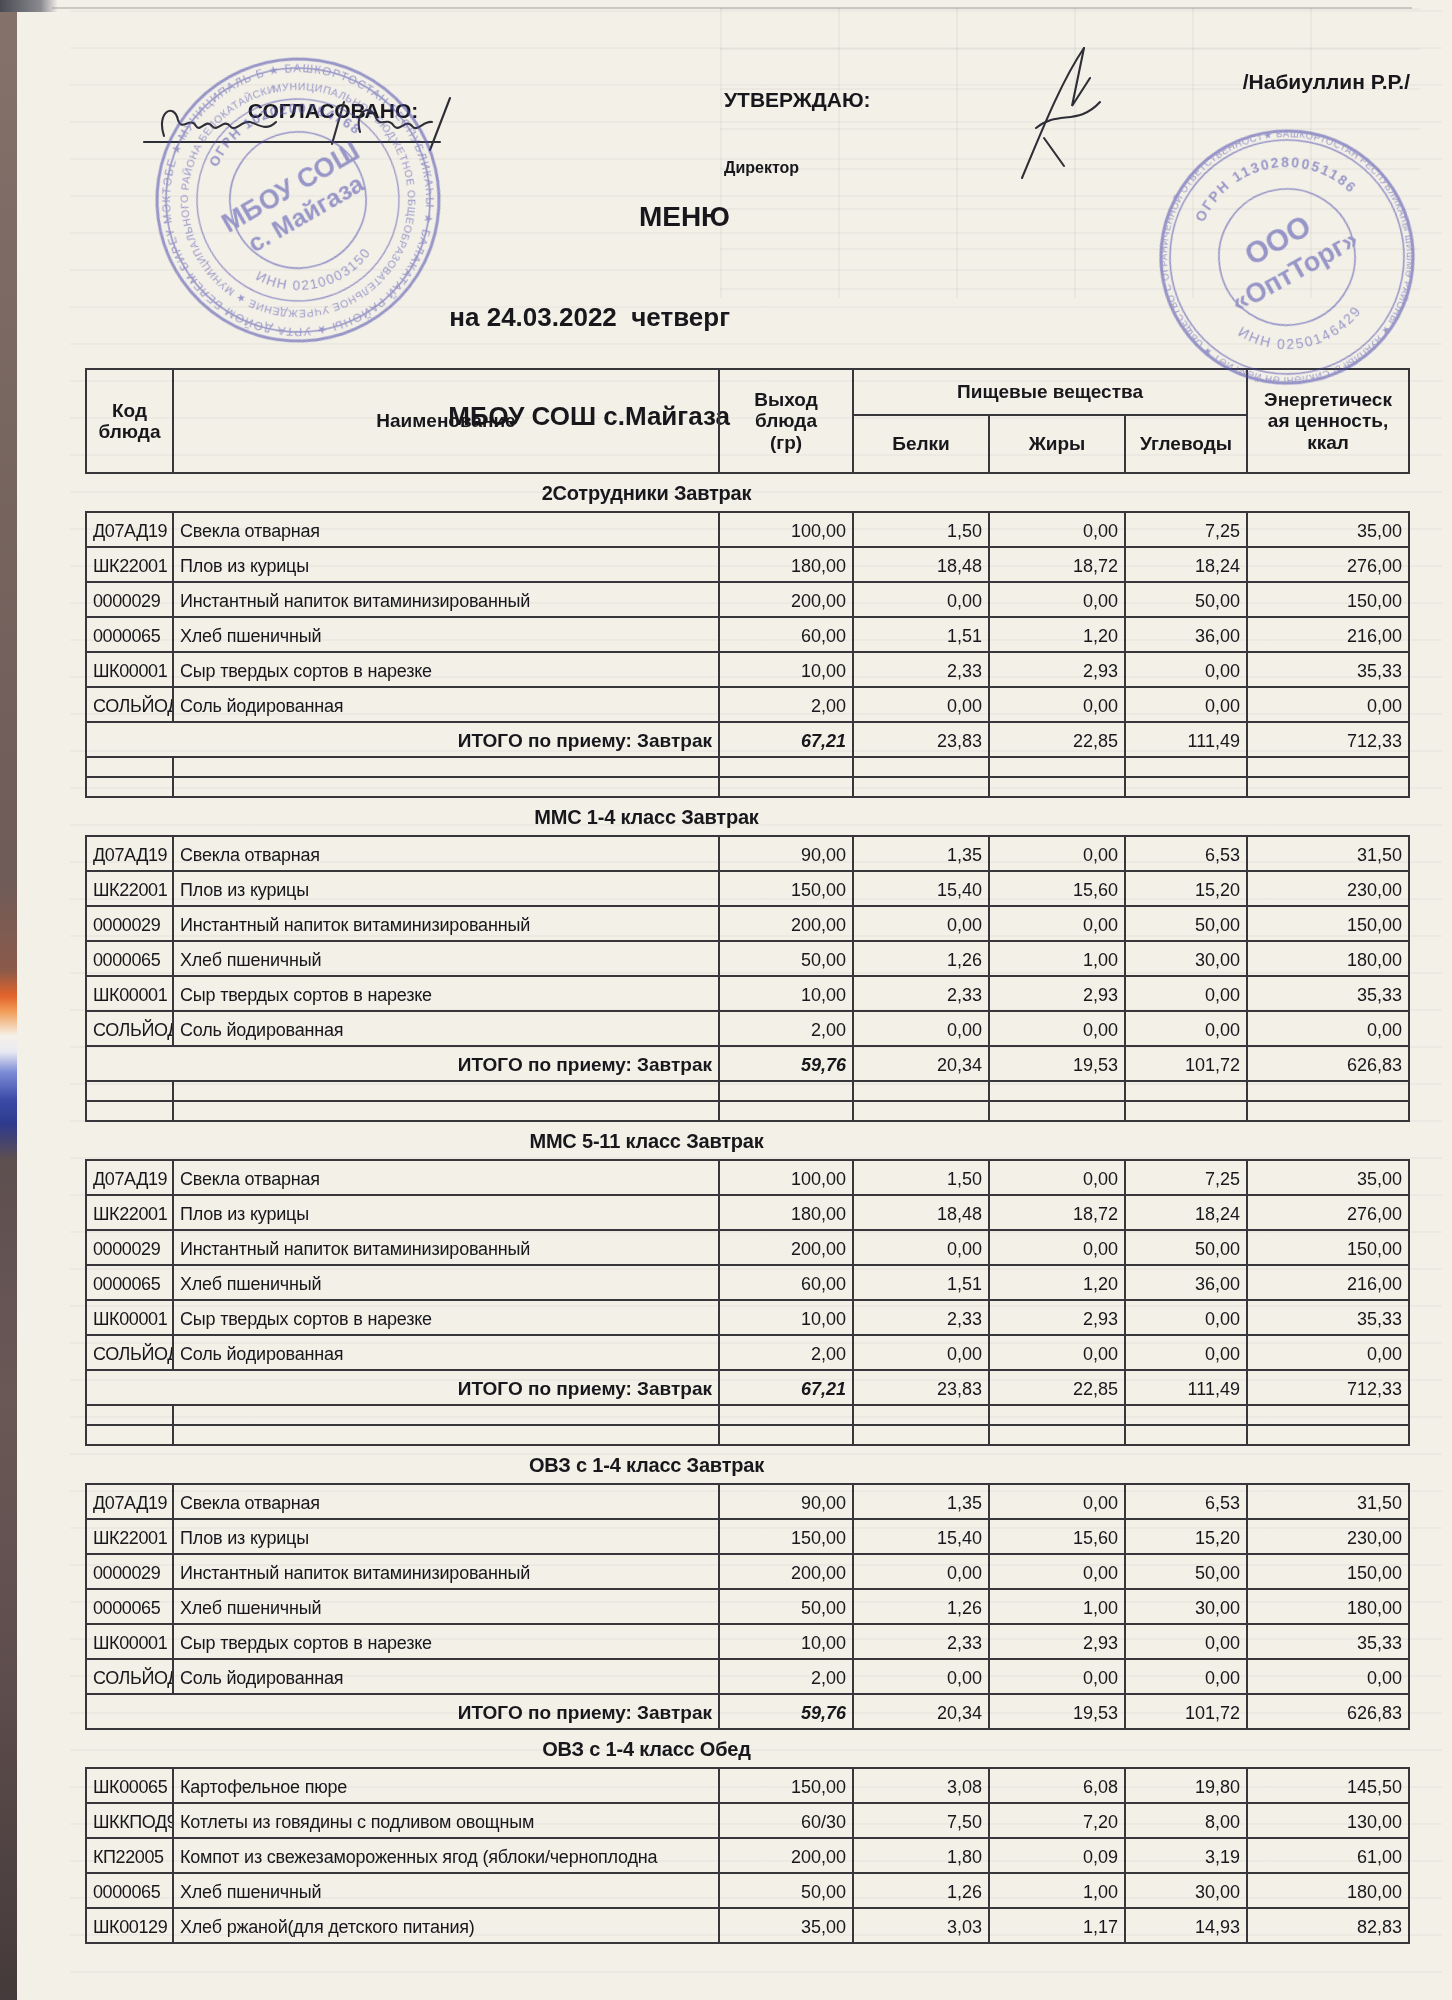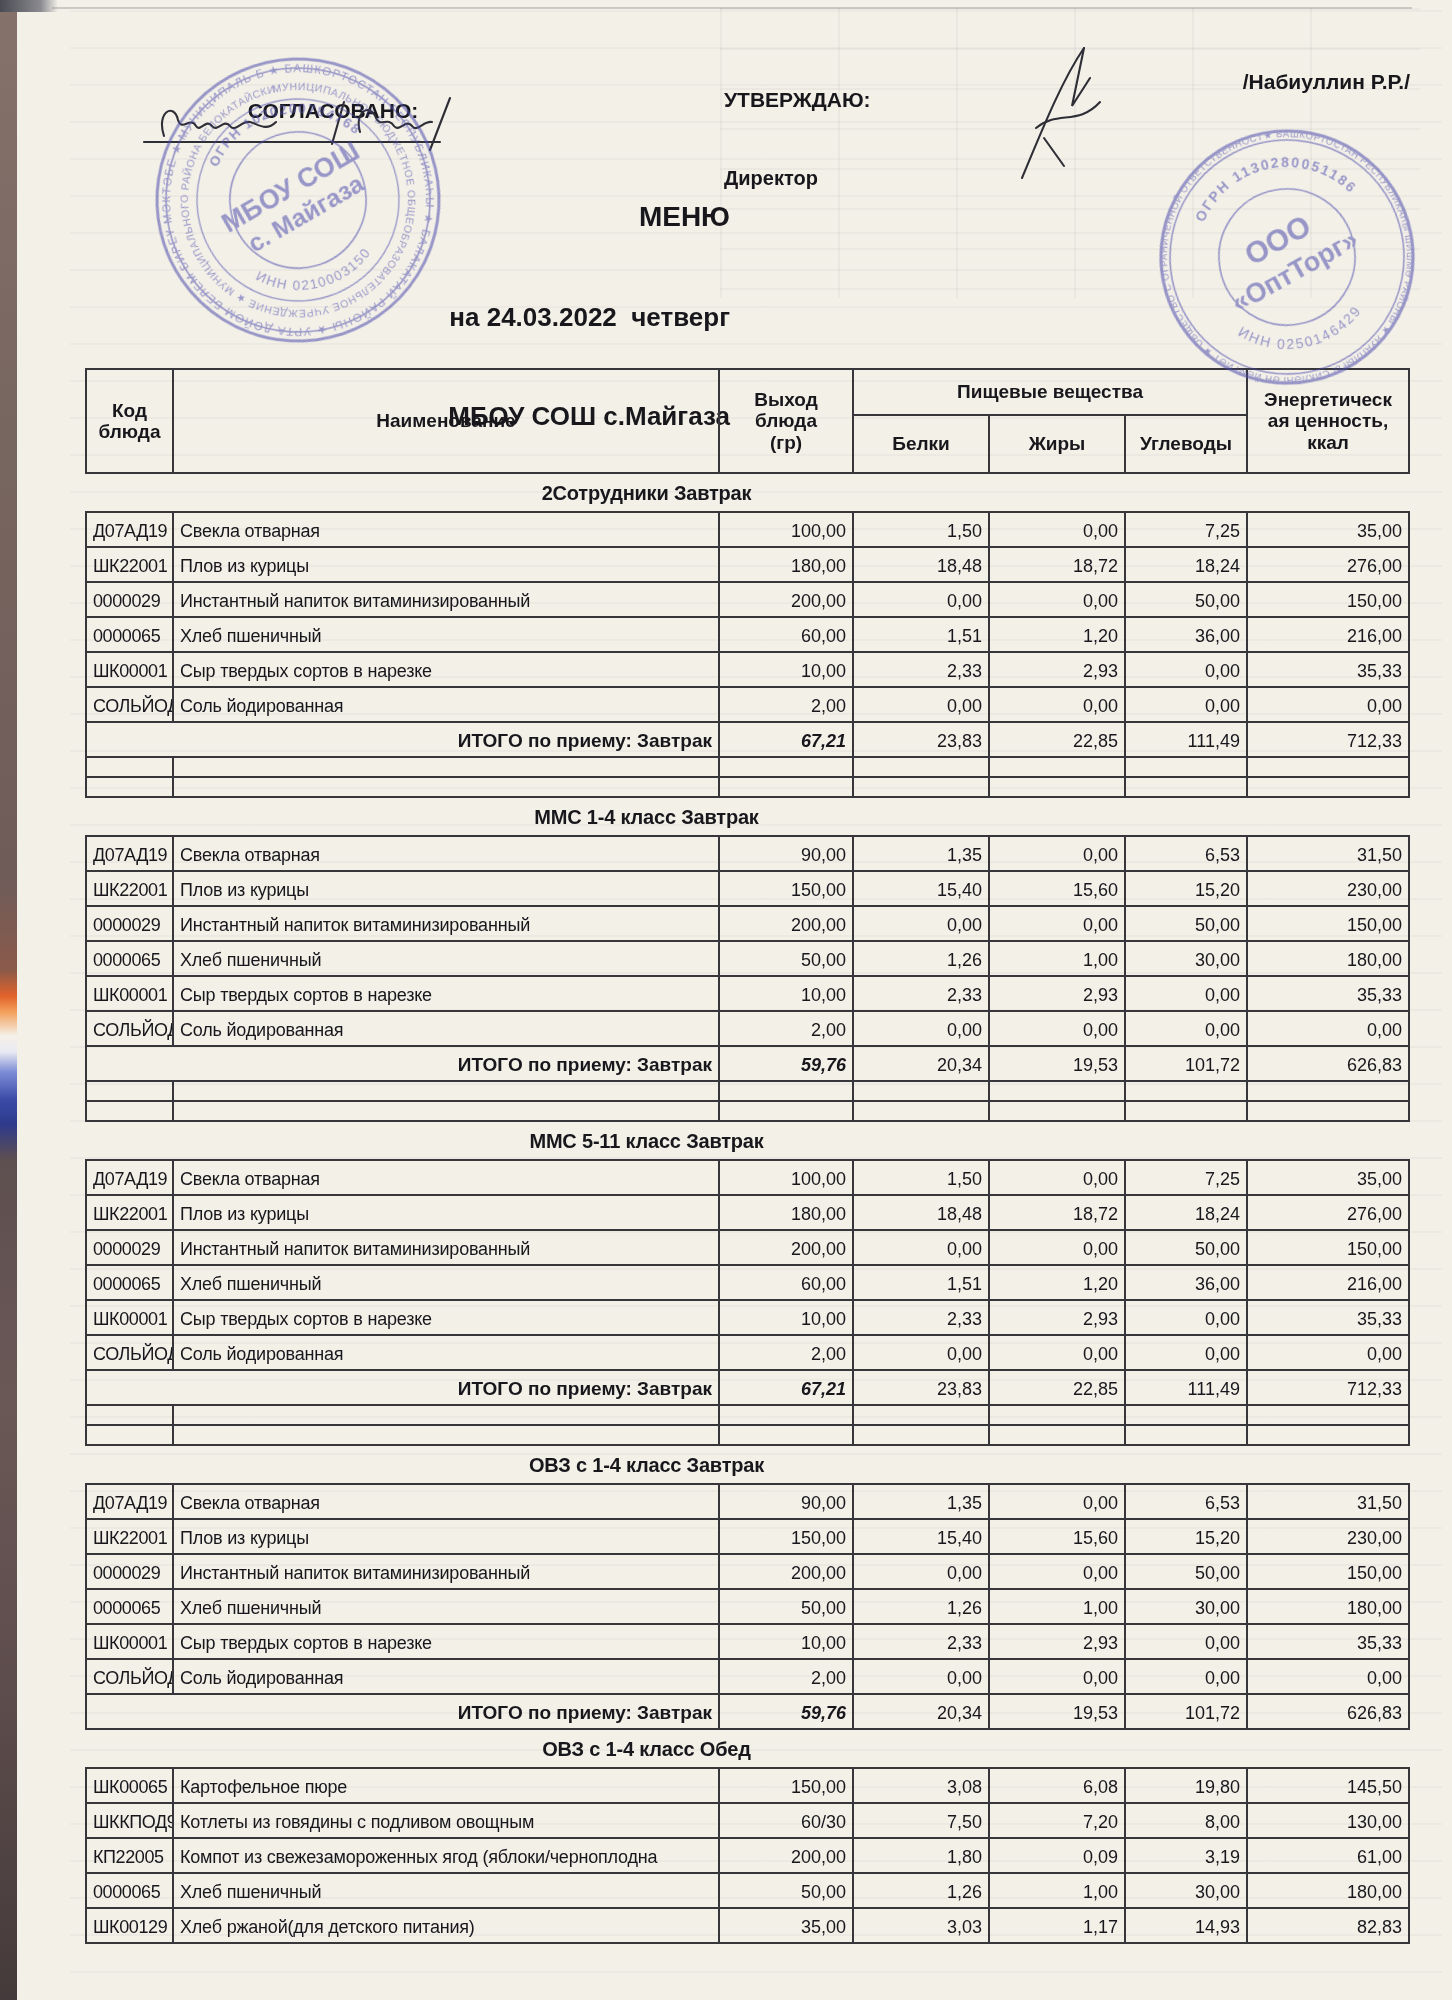--- a/index.html
+++ b/index.html
@@ -16,21 +16,21 @@
   .bleed{position:absolute;left:70px;right:10px;top:10px;bottom:8px;pointer-events:none;z-index:1;
     background:repeating-linear-gradient(180deg,rgba(120,120,128,.05) 0 2px,transparent 2px 37px);filter:blur(.7px);}
   .bleed2{position:absolute;left:720px;top:8px;width:700px;height:290px;pointer-events:none;z-index:1;
     background:repeating-linear-gradient(90deg,rgba(120,120,128,.07) 0 2px,transparent 2px 118px),
                repeating-linear-gradient(180deg,rgba(120,120,128,.06) 0 2px,transparent 2px 40px);filter:blur(.6px);}
   
   .hdr{position:absolute;z-index:2;font-weight:700;white-space:pre-wrap;}
   .agreed{left:118px;top:40px;width:430px;text-align:center;font-size:21px;line-height:1.35;}
   .agreed .role{font-size:19px;}
   .approve{left:724px;top:42px;width:260px;font-size:21px;line-height:1.1;}
-  .approve .role{font-size:20px;margin-top:10px;}
+  .approve .role{font-size:16px;margin-top:2px;}
   .approve-name{position:absolute;right:42px;top:70px;font-size:21px;font-weight:700;z-index:2;}
   .title-block{position:absolute;left:350px;top:133px;width:380px;text-align:right;z-index:2;
     font-weight:700;font-size:26px;line-height:1.27;white-space:pre-wrap;}
   .title-block .t1{font-size:28px;}
   
   .sig{position:absolute;z-index:3;}
   .sig path{fill:none;stroke:#2e2e36;stroke-width:2.1;stroke-linecap:round;}
   .sig-left{left:138px;top:92px;}
   .sig-right{left:992px;top:38px;}
   

